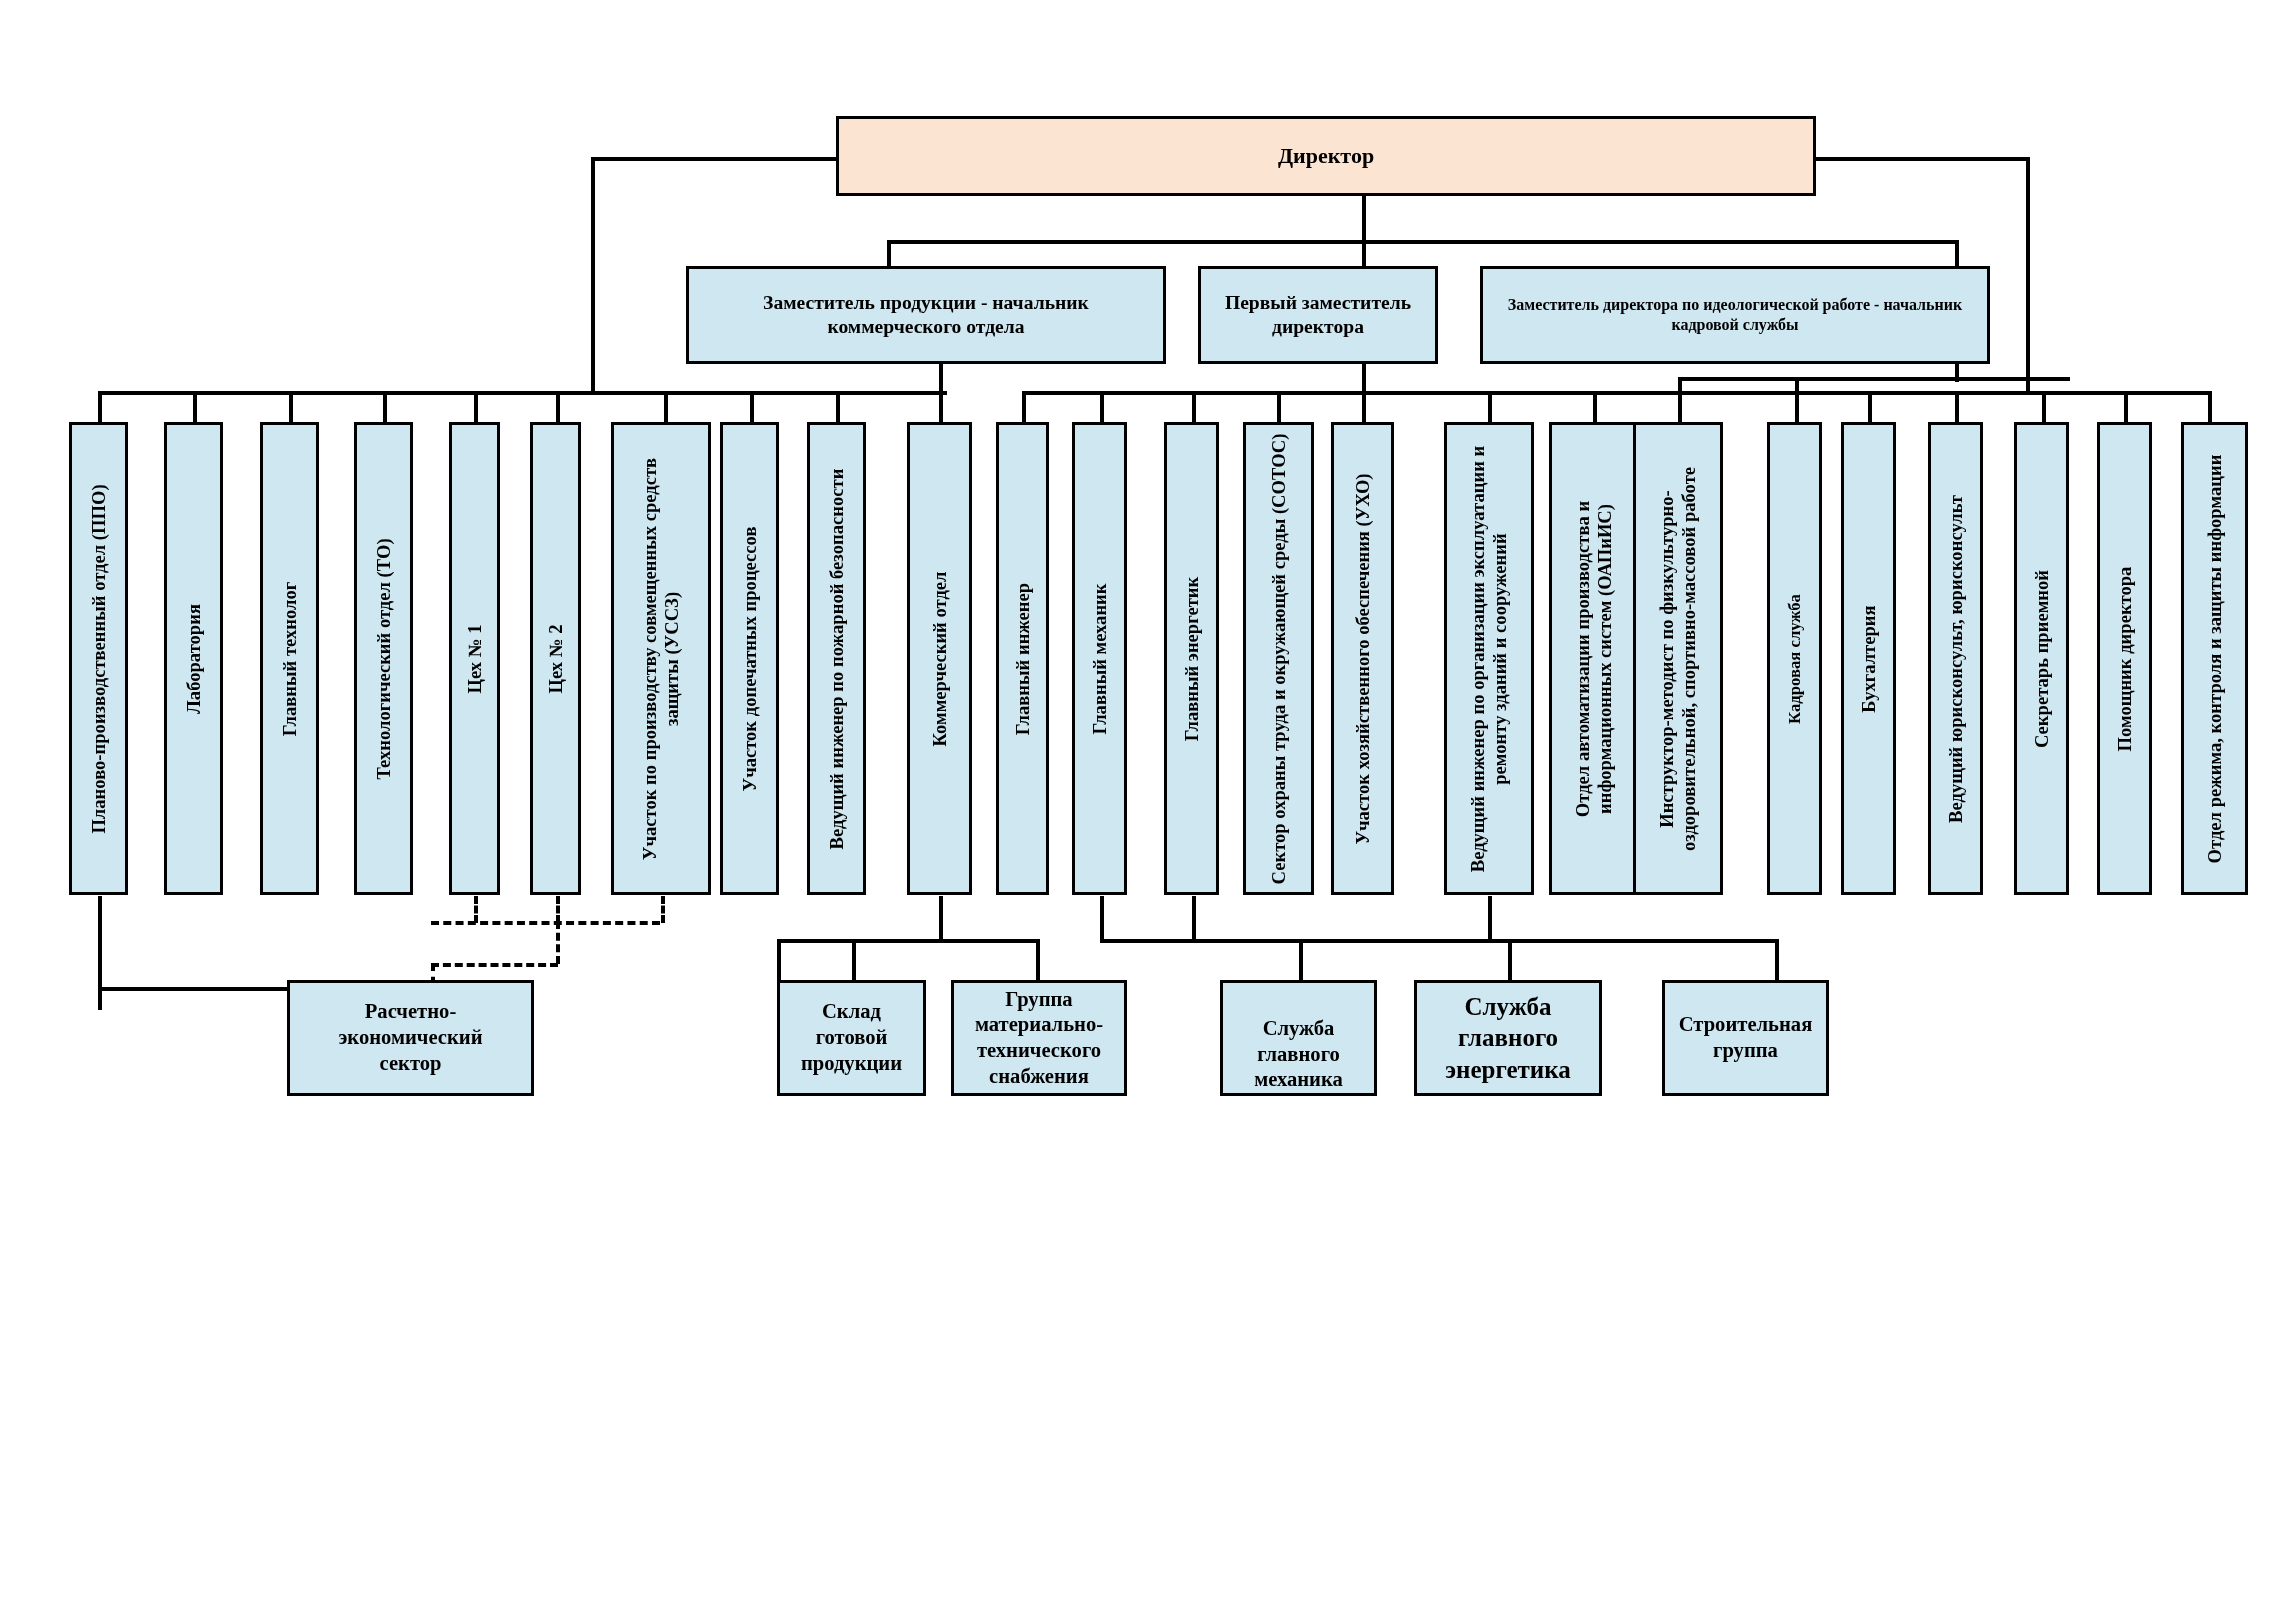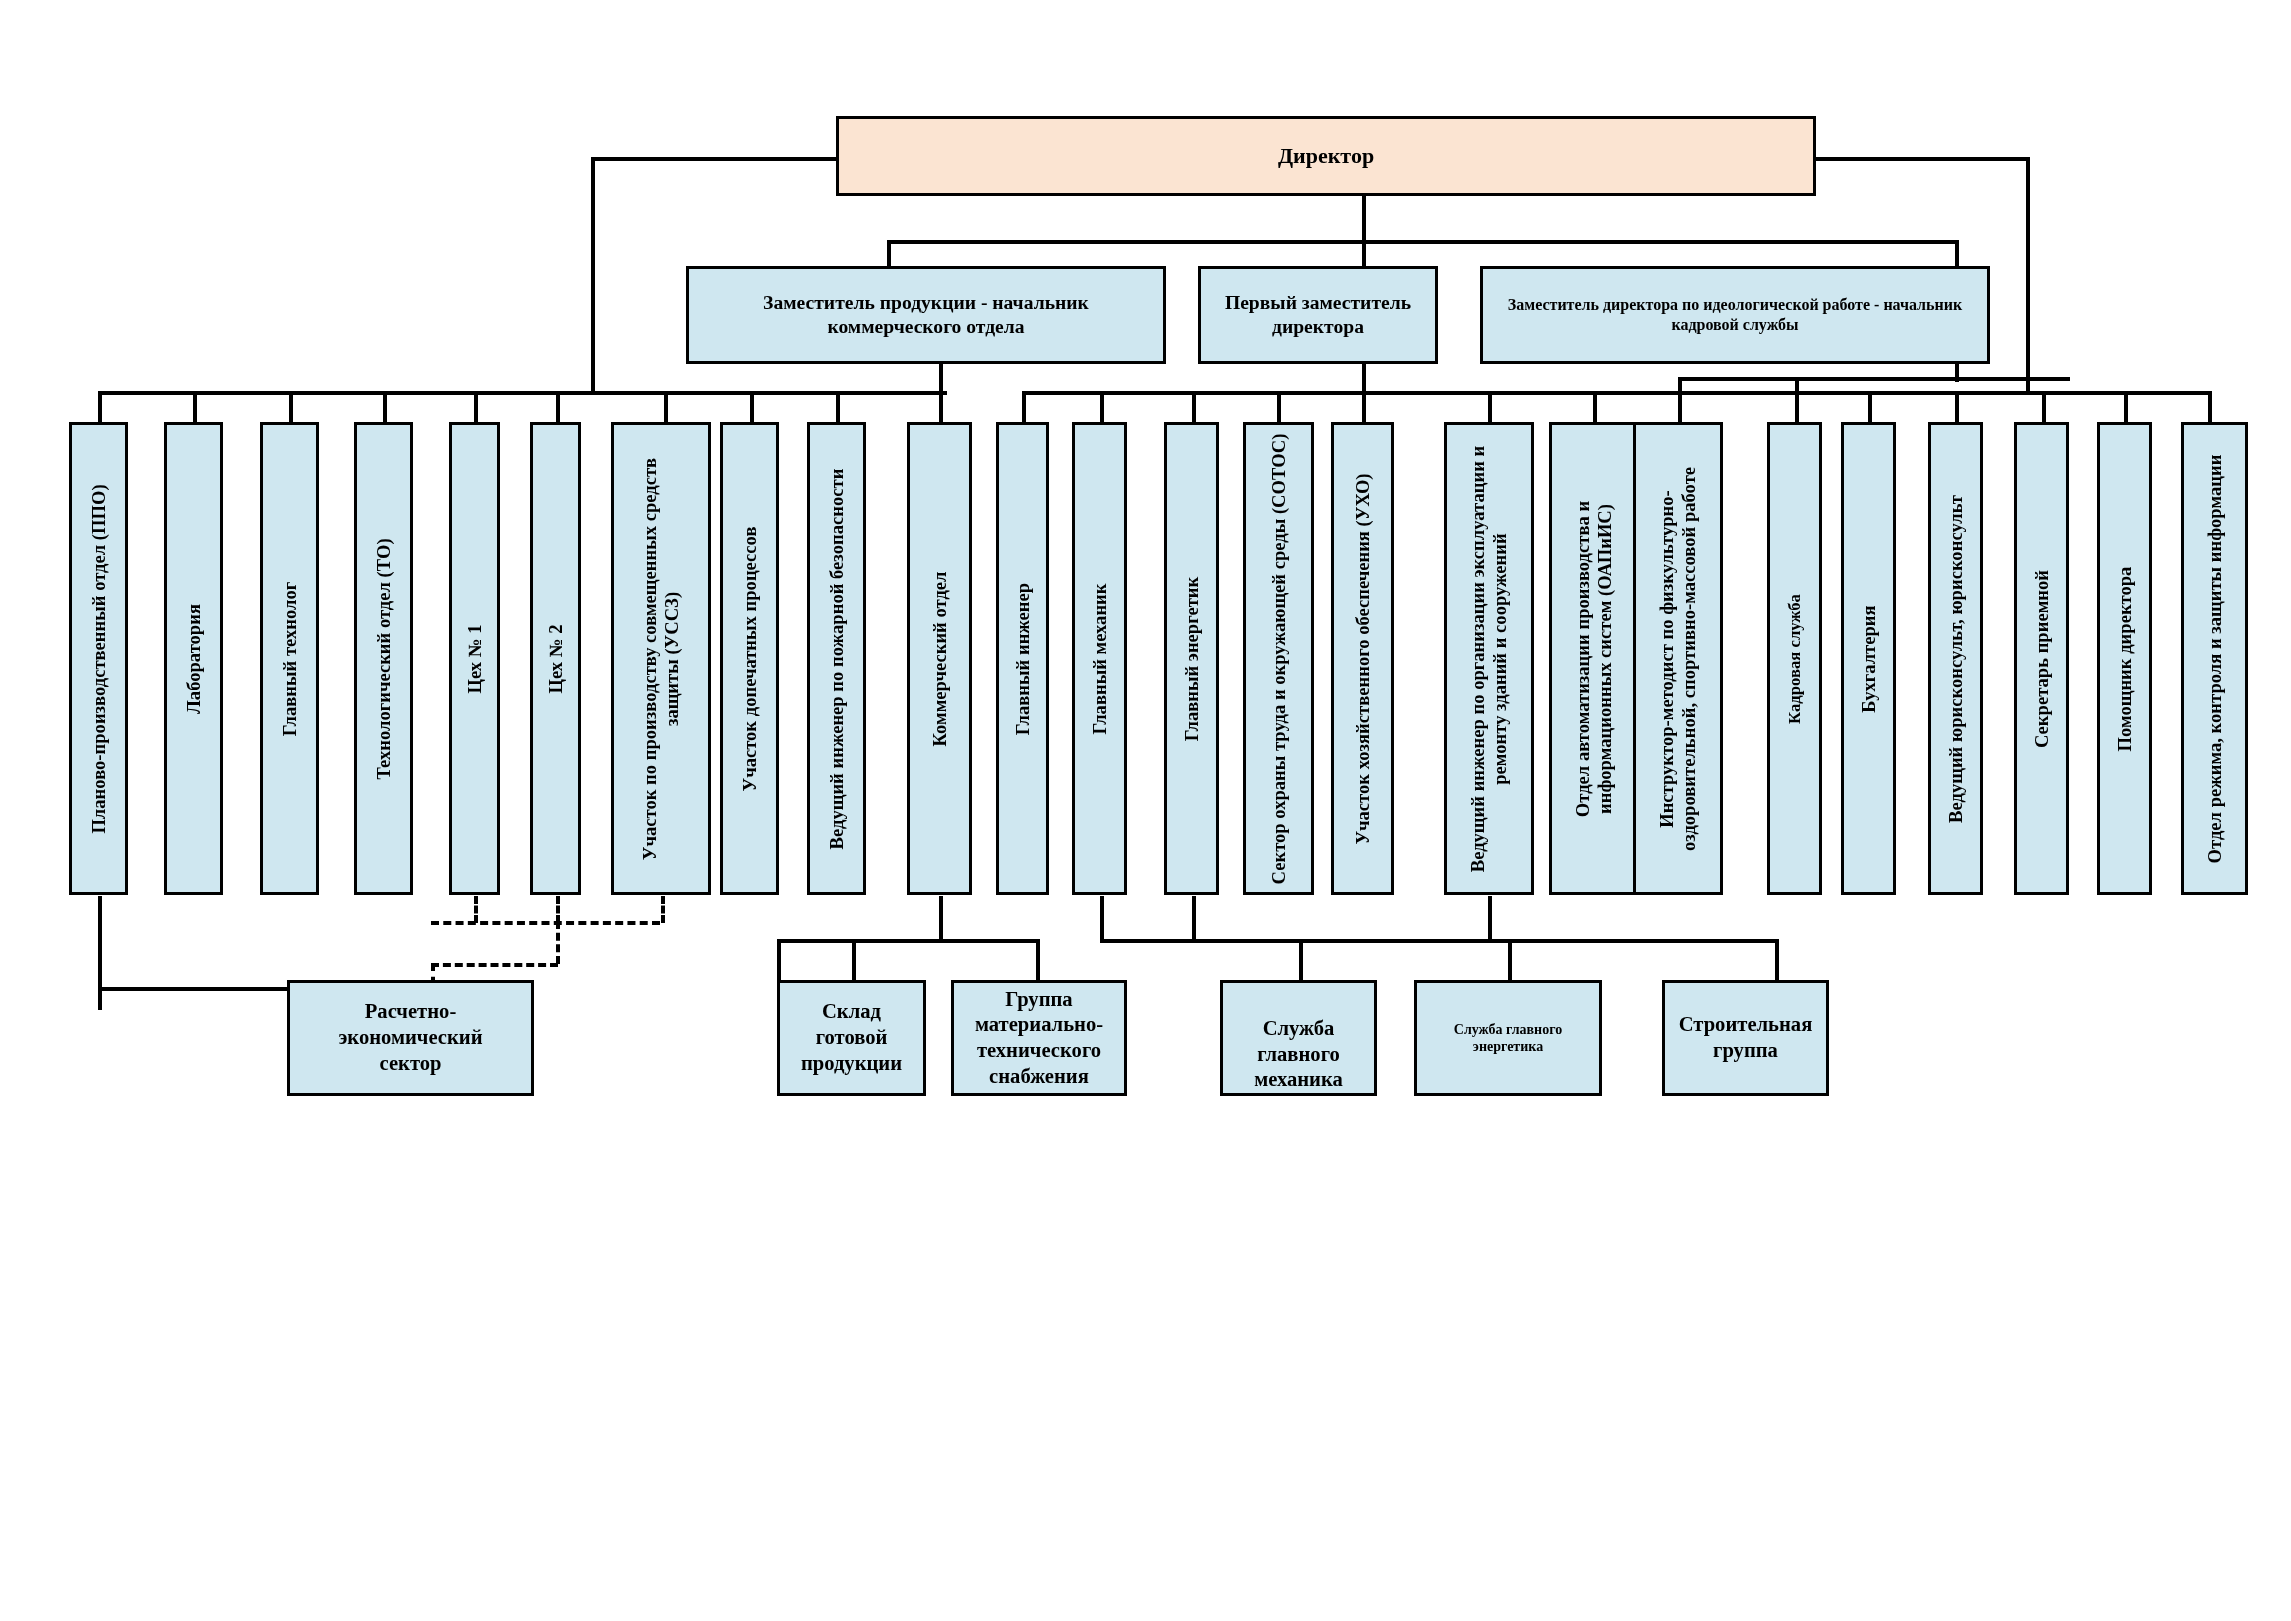--- a/index.html
+++ b/index.html
@@ -206,21 +206,21 @@
   </div>
   <div class="box blue" style="left:951px;top:980px;width:176px;height:116px;font-size:20.6px;padding:0 7.8px;">
     <span>Группа материально-технического снабжения</span>
   </div>
   <div class="box blue" style="left:777px;top:980px;width:149px;height:116px;font-size:20.6px;padding:0 7.8px;">
     <span>Склад готовой продукции</span>
   </div>
   <div class="box blue" style="left:1220px;top:980px;width:157px;height:116px;font-size:20.6px;padding:0 7.8px;align-items:flex-end;">
     <span>Служба главного механика</span>
   </div>
-  <div class="box blue" style="left:1414px;top:980px;width:188px;height:116px;font-size:14px;padding:0 13px;text-align:center;">
+  <div class="box blue" style="left:1414px;top:980px;width:188px;height:116px;font-size:25px;padding:0 13px;text-align:center;">
     <span>Служба главного энергетика</span>
   </div>
   <div class="box blue" style="left:1662px;top:980px;width:167px;height:116px;font-size:20.6px;padding:0 7.8px;">
     <span>Строительная группа</span>
   </div>
 
 </div>
 
 
 </body></html>

